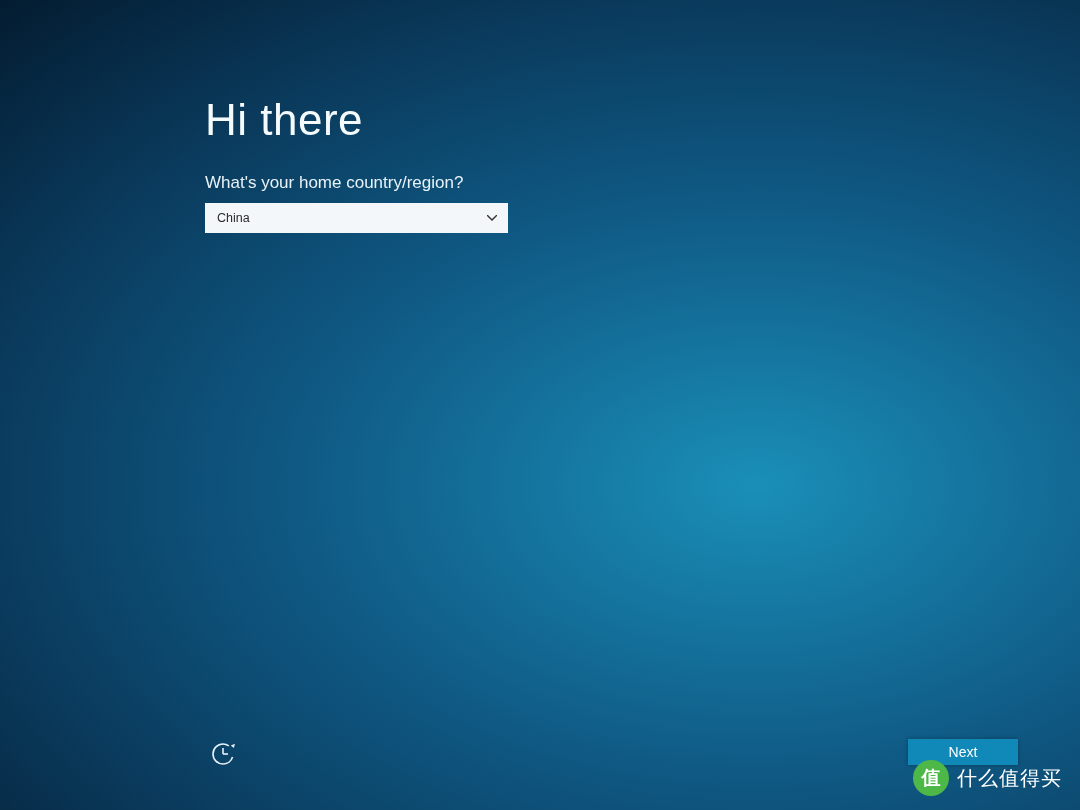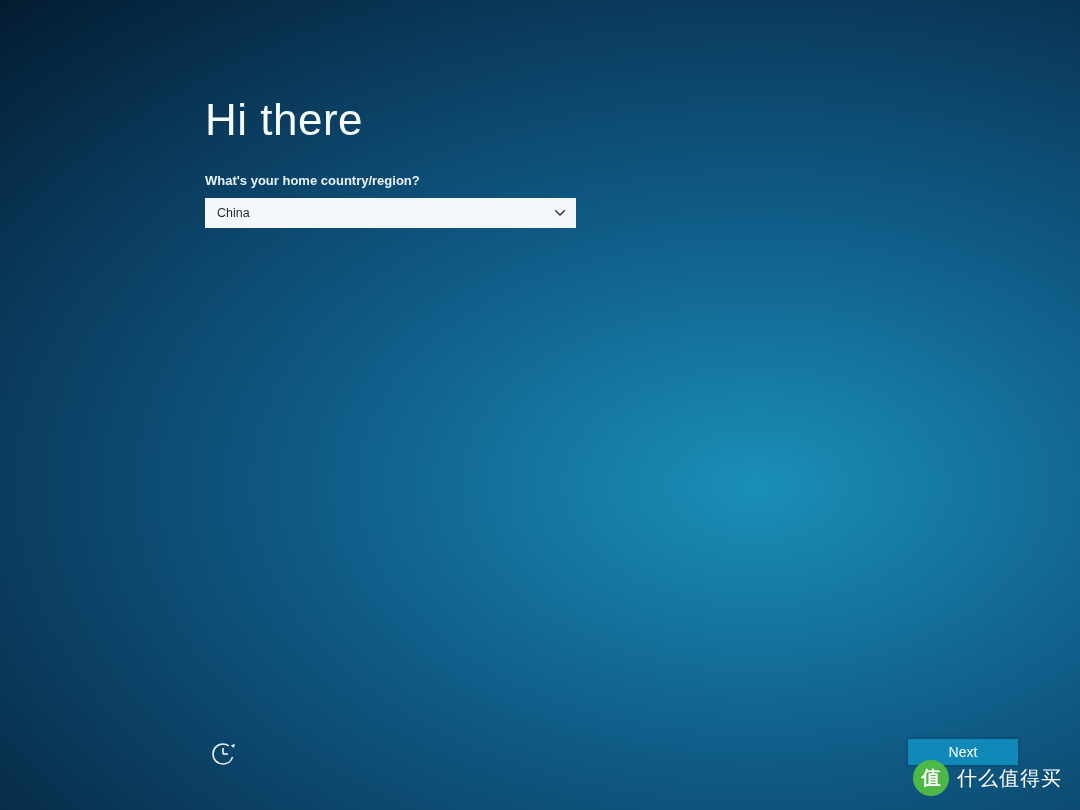--- a/index.html
+++ b/index.html
@@ -34,28 +34,28 @@
     .subheading {
       font-size: 13px;
       color: #dbeaf2;
       margin-bottom: 28px;
       font-weight: 400;
     }
     .field-group {
       margin-bottom: 24px;
     }
     .field-label {
-      font-size: 13px;
-      font-weight: 700;
+      font-size: 17px;
+      font-weight: 400;
       color: #e8f2f8;
       margin-bottom: 10px;
       display: block;
     }
     .dropdown {
-      width: 371px;
+      width: 303px;
       height: 30px;
       background: #f4f7f9;
       border: none;
       border-radius: 0;
       display: flex;
       align-items: center;
       justify-content: space-between;
       padding: 0 10px 0 12px;
       cursor: pointer;
       color: #2a2a2a;

